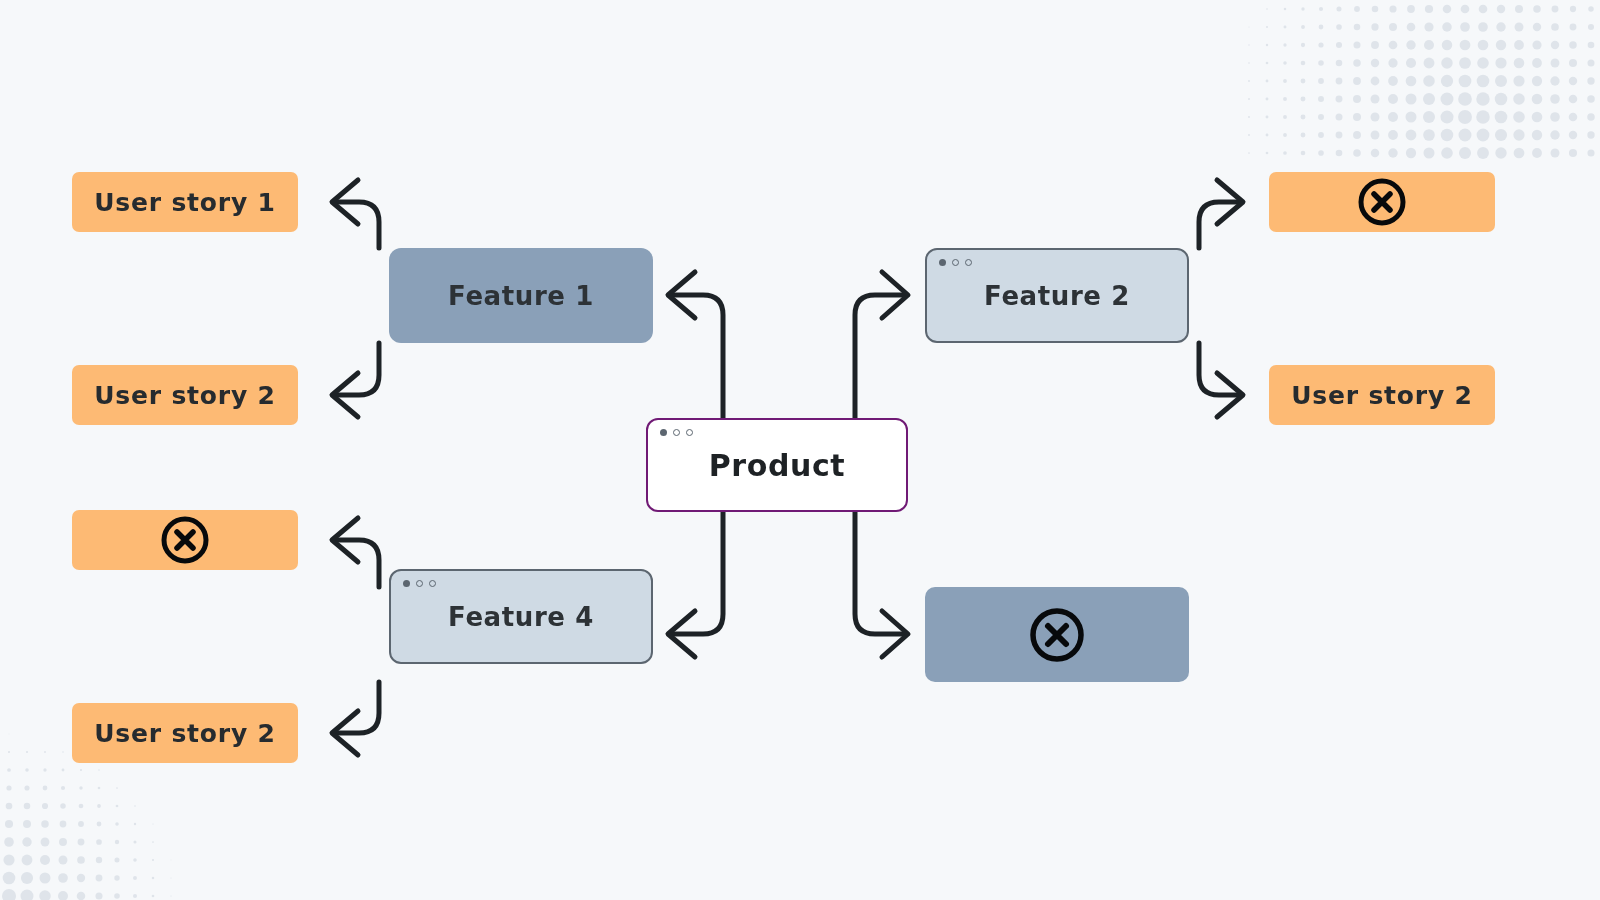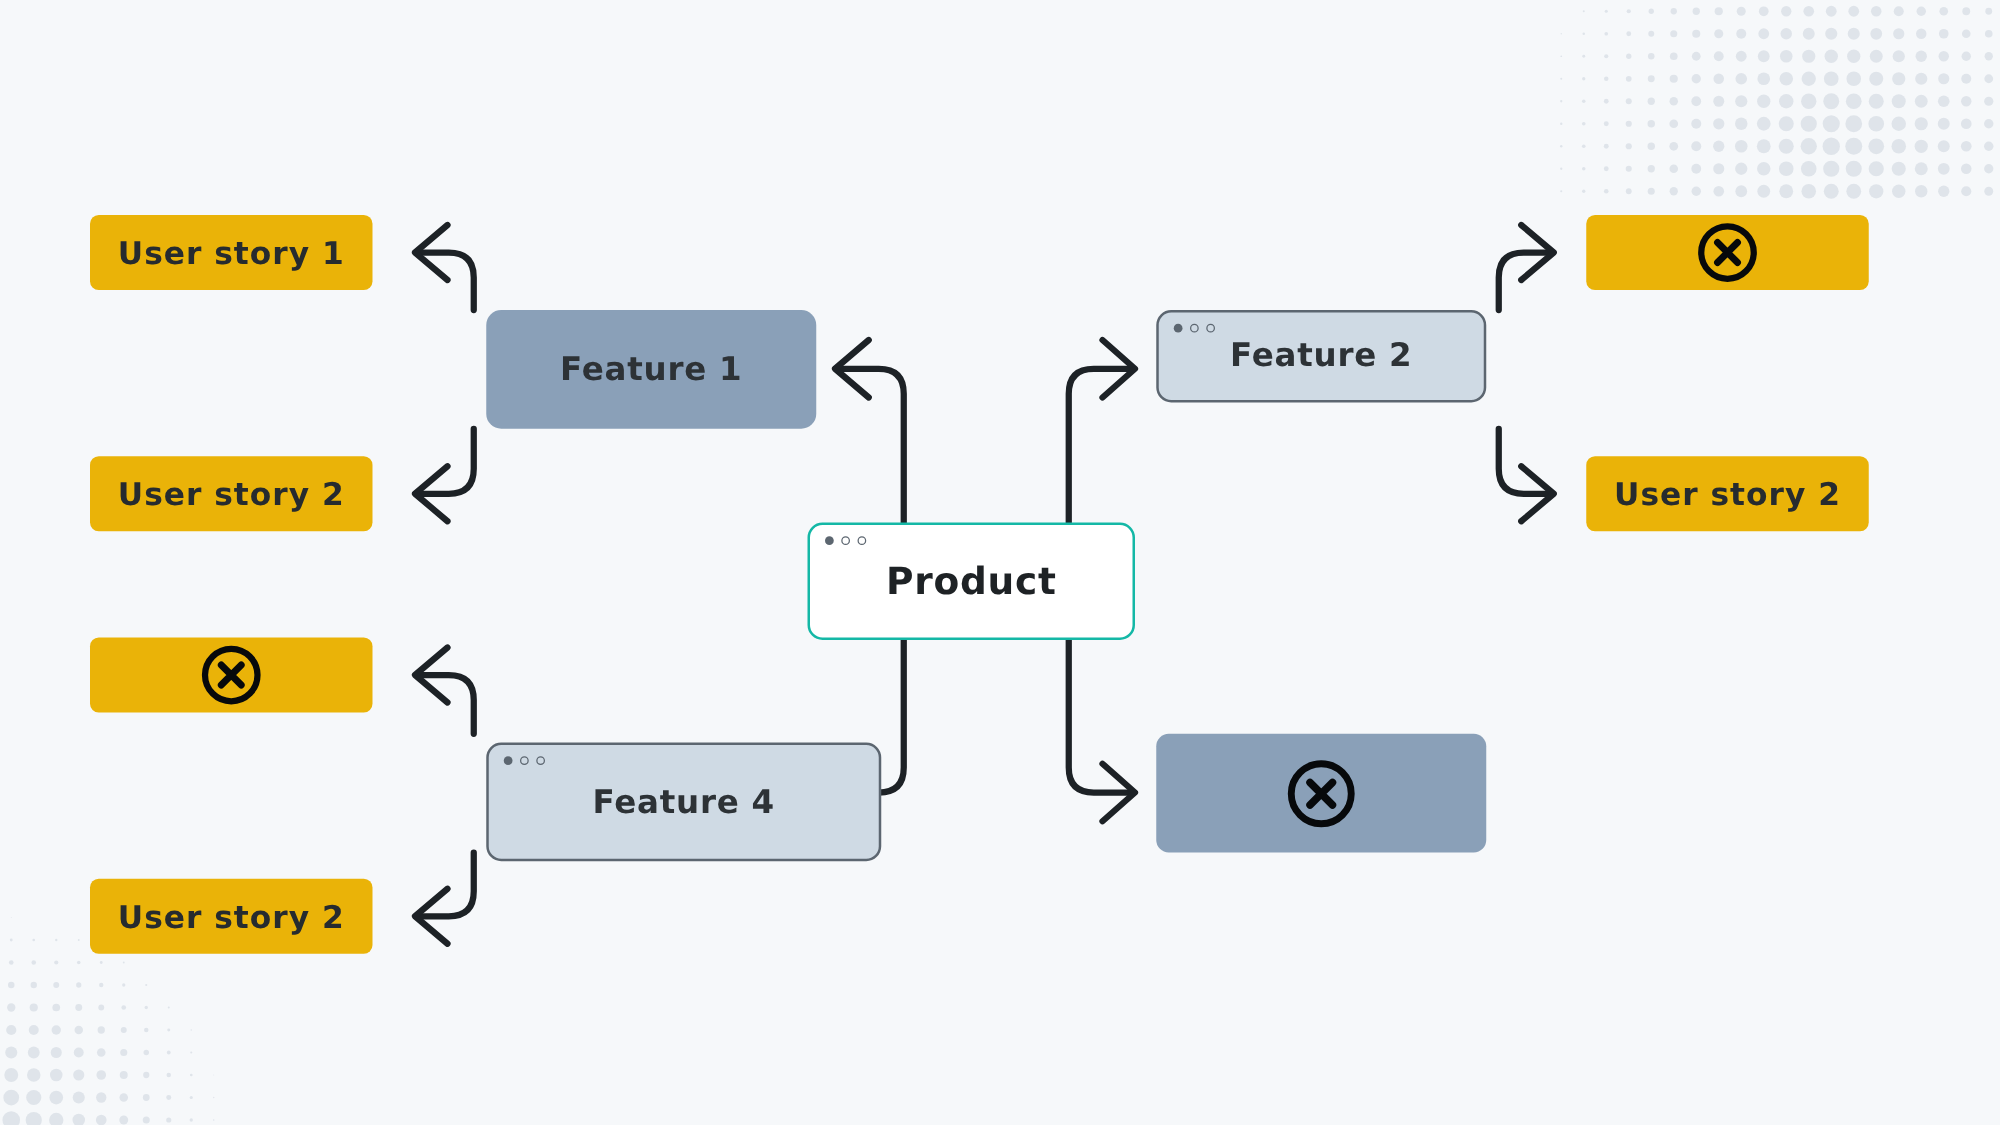--- a/index.html
+++ b/index.html
@@ -35,21 +35,21 @@
   .node {
     position: absolute;
     box-sizing: border-box;
     display: flex;
     align-items: center;
     justify-content: center;
   }
 
   
   .pill {
-    background: #eab308;
+    background: #fdba74;
     border-radius: 7px;
   }
   .pill .label {
     font-size: 25px;
     font-weight: 700;
     color: #262b2f;
     letter-spacing: 0.8px;
     white-space: nowrap;
   }
 
@@ -72,21 +72,21 @@
     border: 2px solid #5c6670;
   }
   .feature.dark {
     background: #8aa0b8;
     border-radius: 10px;
   }
 
   
   .product {
     background: #ffffff;
-    border: 2px solid #14b8a6;
+    border: 2px solid #701a75;
     border-radius: 12px;
   }
   .product .label {
     font-size: 30px;
     font-weight: 700;
     color: #1e2225;
     letter-spacing: 0.6px;
     white-space: nowrap;
   }
 
@@ -435,39 +435,39 @@
   </div>
 
   <div class="node pill" style="left:72px; top:703px; width:226px; height:60px;">
     <span class="label">User story 2</span>
   </div>
 
   <div class="node feature solid" style="left:389px; top:248px; width:264px; height:95px;">
     <span class="label">Feature 1</span>
   </div>
 
-  <div class="node feature window" style="left:389px; top:594px; width:316px; height:95px;">
+  <div class="node feature window" style="left:389px; top:569px; width:264px; height:95px;">
     <span class="chrome">
       <span class="dot filled"></span>
       <span class="dot hollow"></span>
       <span class="dot hollow"></span>
     </span>
     <span class="label">Feature 4</span>
   </div>
 
   <div class="node product" style="left:646px; top:418px; width:262px; height:94px;">
     <span class="chrome">
       <span class="dot filled"></span>
       <span class="dot hollow"></span>
       <span class="dot hollow"></span>
     </span>
     <span class="label">Product</span>
   </div>
 
-  <div class="node feature window" style="left:925px; top:248px; width:264px; height:74px;">
+  <div class="node feature window" style="left:925px; top:248px; width:264px; height:95px;">
     <span class="chrome">
       <span class="dot filled"></span>
       <span class="dot hollow"></span>
       <span class="dot hollow"></span>
     </span>
     <span class="label">Feature 2</span>
   </div>
 
   <div class="node feature dark" style="left:925px; top:587px; width:264px; height:95px;">
     <svg class="xmark" width="60" height="60" viewBox="0 0 60 60" aria-hidden="true">

